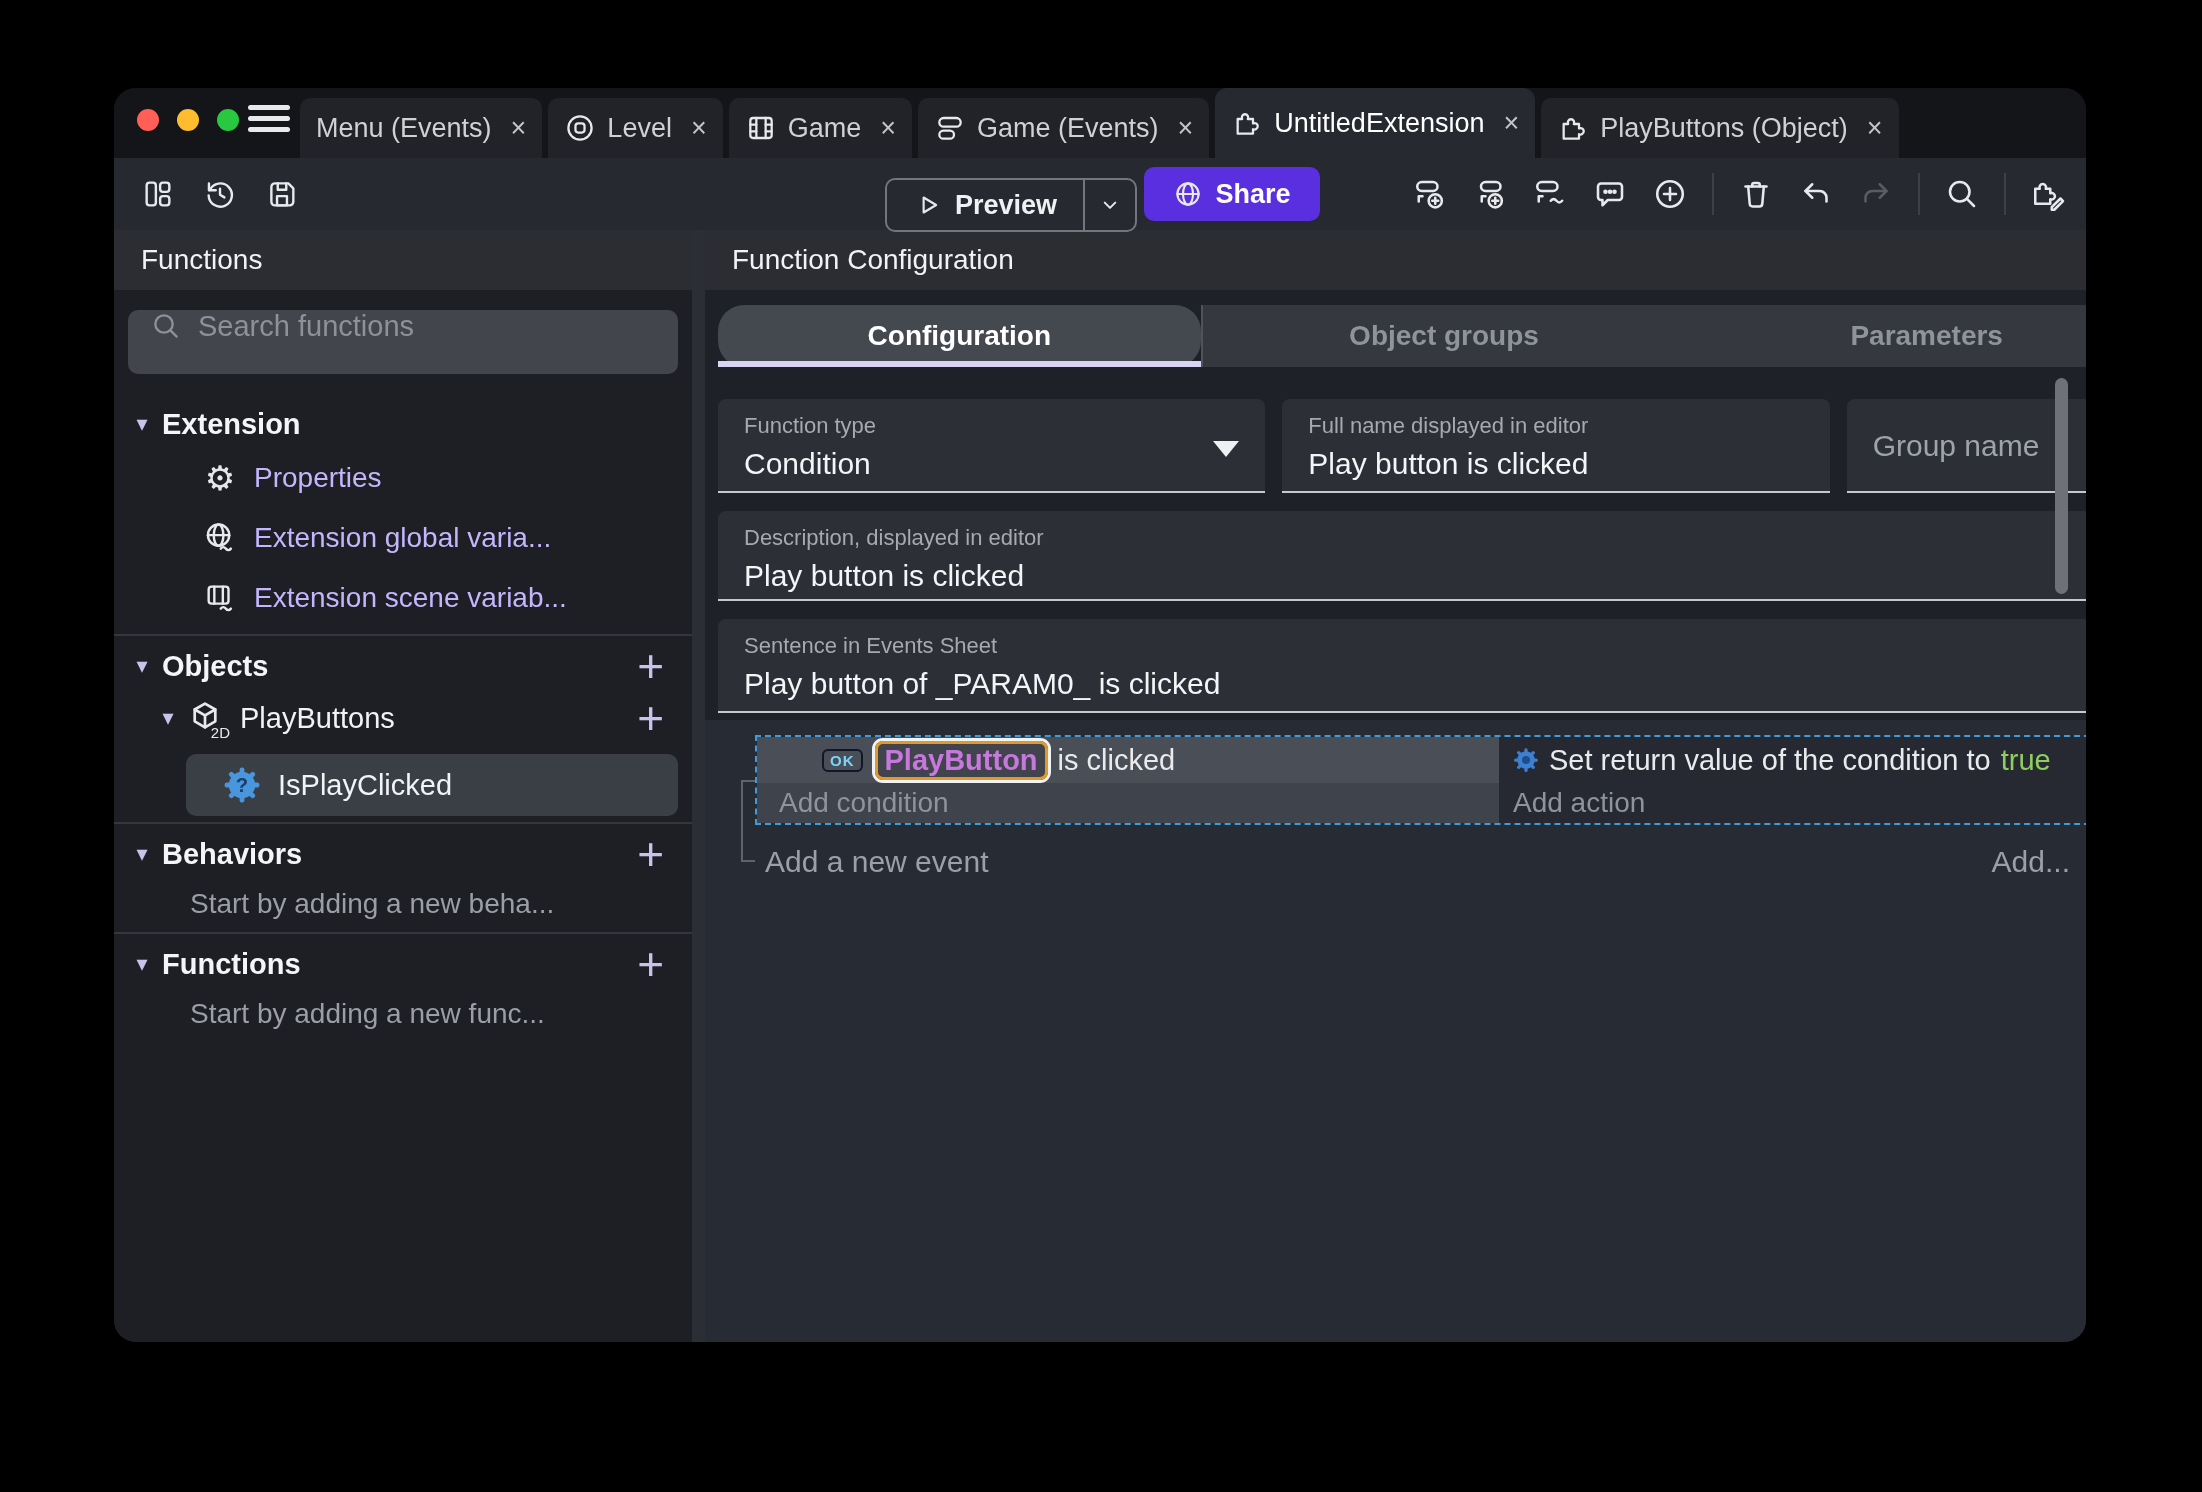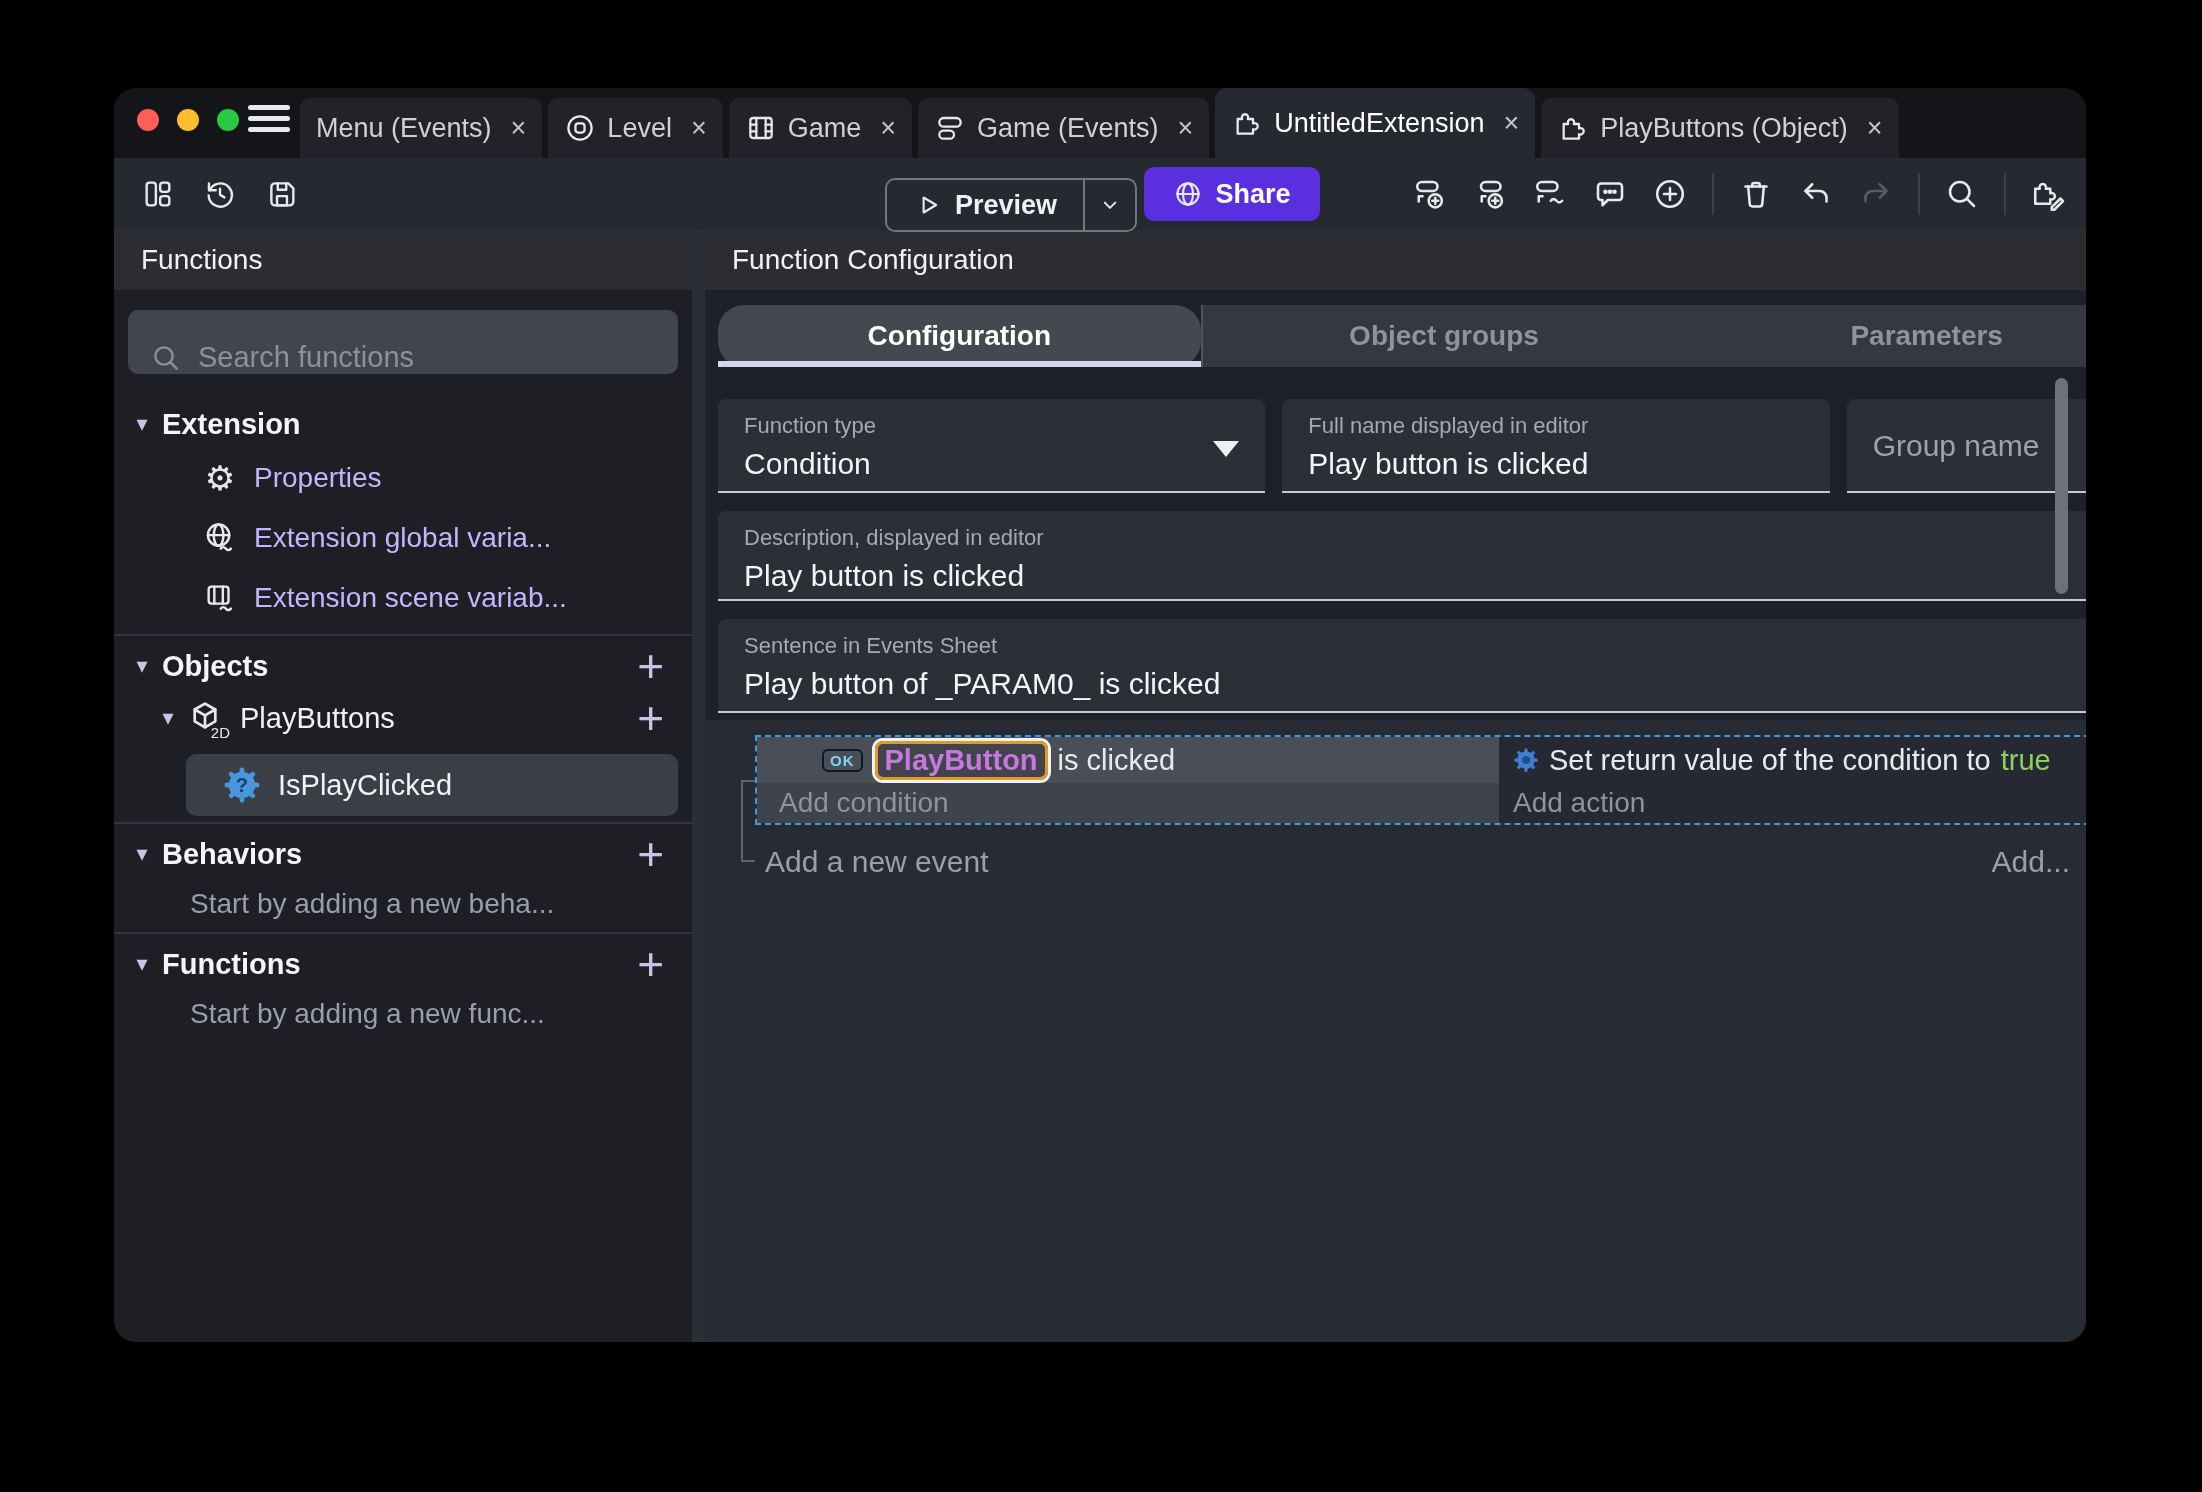--- a/index.html
+++ b/index.html
@@ -46,21 +46,21 @@
   .appbody { flex:1; display:flex; min-height:0; }
   .sidebar { width:578px; flex:0 0 auto; background:#1d1f25; display:flex; flex-direction:column; }
   .gutter { width:13px; flex:0 0 auto; background:#2b2e35; }
   .main { flex:1; background:#1e2127; display:flex; flex-direction:column; min-width:0; }
 
   .panel-title { height:60px; flex:0 0 auto; background:#2b2d33; color:#f1f2f4; font-size:28px;
                  display:flex; align-items:center; padding-left:27px; }
 
   
   .search-box { margin:20px 14px 0 14px; height:64px; background:#42454c; border-radius:10px;
-                display:flex; align-items:flex-end; }
+                display:flex; align-items:flex-start; }
   .search-box svg { margin:0 16px 0 22px; }
   .search-box input { flex:1; background:transparent; border:none; outline:none;
                       font-size:29px; color:#d9dbde; font-family:inherit; }
   .search-box input::placeholder { color:#8e9199; }
 
   .tree { padding-top:26px; }
   .sect { height:48px; display:flex; align-items:center; position:relative; }
   .chev { color:#c9c2ea; font-size:22px; width:28px; text-align:center; margin-left:14px; }
   .sect-label { color:#f4f5f6; font-size:29px; font-weight:bold; margin-left:6px; }
   .plus { position:absolute; right:28px; top:50%; transform:translateY(-50%);

